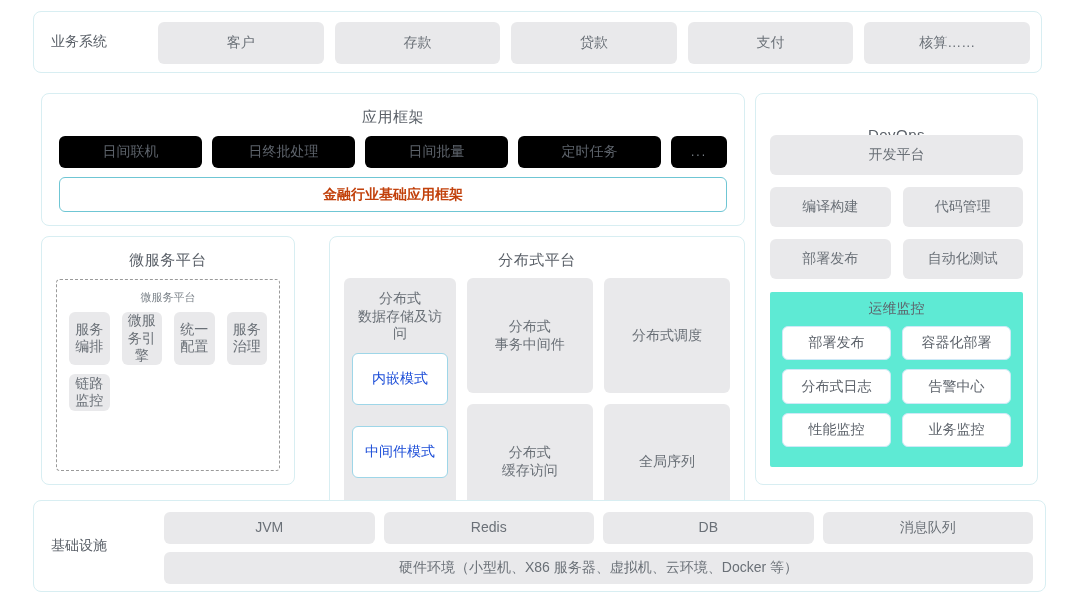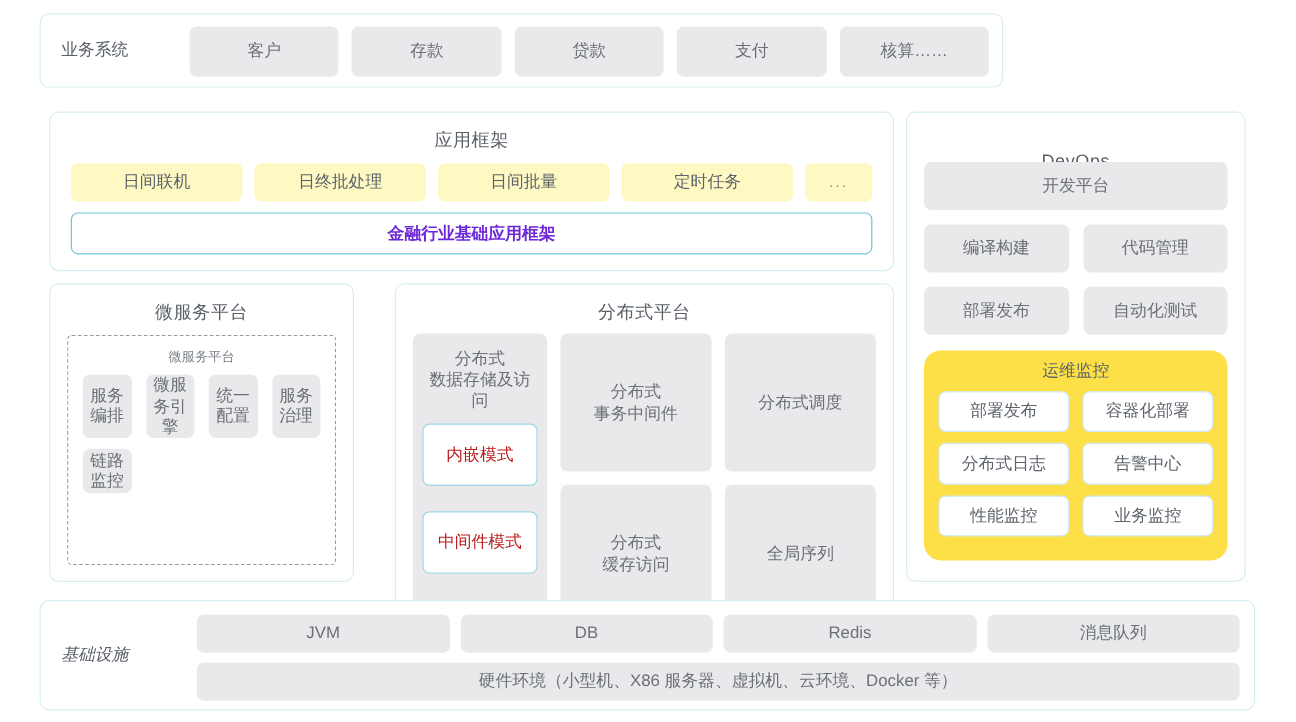--- a/index.html
+++ b/index.html
@@ -32,36 +32,36 @@
     box-sizing:border-box;
     background:#e9e9eb;
     border-radius:6px;
     display:flex;align-items:center;justify-content:center;
     text-align:center;
     font-size:14px;
     color:#6a7077;
     line-height:1.25;
     white-space:pre-line;
   }
-  .card.blue{background:#fef9c3;color:#5d636b;}
+  .card.blue{background:#000000;color:#5d636b;}
   .card.white-outline{
     background:#ffffff;
     border:1px solid #9ed6e8;
-    color:#b91c1c;
+    color:#1d4ed8;
   }
   .card.hi-frame{
     background:#ffffff;
     border:1px solid #6fc6d4;
-    color:#6d28d9;
+    color:#c2410c;
     font-weight:bold;
     font-size:14px;
   }
 
   
-  #business-panel{left:33px;top:11px;width:803px;height:62px;}
+  #business-panel{left:33px;top:11px;width:1009px;height:62px;}
   #business-panel .row-label{
     position:absolute;left:17px;top:0;height:60px;
     display:flex;align-items:center;
     font-size:14px;color:#5a6068;
   }
   #business-panel .cards{
     position:absolute;left:124px;top:10px;right:11px;height:42px;
     display:flex;gap:11px;
   }
   #business-panel .cards .card{flex:1;}
@@ -126,38 +126,38 @@
   
   #devops-panel{left:755px;top:93px;width:283px;height:392px;}
   #devops-title{position:absolute;left:0;right:0;top:32px;}
   #devops-body{position:absolute;left:14px;right:14px;top:41px;bottom:12px;}
   #devops-platform{height:40px;margin-bottom:12px;}
   #devops-grid{
     display:grid;grid-template-columns:1fr 1fr;grid-template-rows:40px 40px;
     gap:12px 12px;margin-bottom:13px;
   }
   #ops-box{
-    background:#fde047;border-radius:14px;
+    background:#5eead4;border-radius:2px;
     padding:8px 12px 12px;box-sizing:border-box;
     height:175px;
   }
   #ops-title{
     text-align:center;font-size:14px;color:#5d636b;margin-bottom:8px;
   }
   #ops-grid{
     display:grid;grid-template-columns:1fr 1fr;grid-template-rows:1fr 1fr 1fr;
     gap:9px 11px;height:121px;
   }
   #ops-grid .card{background:#ffffff;border:1px solid #cfe9f7;color:#5d636b;}
 
   
   #infra-panel{left:33px;top:500px;width:1013px;height:92px;}
   #infra-panel .row-label{
     position:absolute;left:17px;top:0;height:90px;
-    display:flex;align-items:center;font-size:14px;color:#5a6068;font-style:italic;
+    display:flex;align-items:center;font-size:14px;color:#5a6068;
   }
   #infra-top{
     position:absolute;left:130px;right:12px;top:11px;height:32px;
     display:flex;gap:9px;
   }
   #infra-top .card{flex:1;font-size:14px;}
   #infra-bottom{
     position:absolute;left:130px;right:12px;top:51px;height:32px;
   }
   #infra-bottom .card{width:100%;height:100%;font-size:14px;}
@@ -245,22 +245,22 @@
           <div class="card">业务监控</div>
         </div>
       </div>
     </div>
   </div>
 
   <div class="panel" id="infra-panel">
     <div class="row-label">基础设施</div>
     <div id="infra-top">
       <div class="card">JVM</div>
+      <div class="card">Redis</div>
       <div class="card">DB</div>
-      <div class="card">Redis</div>
       <div class="card">消息队列</div>
     </div>
     <div id="infra-bottom">
       <div class="card">硬件环境（小型机、X86 服务器、虚拟机、云环境、Docker 等）</div>
     </div>
   </div>
 
 </div>
 
 </body></html>

